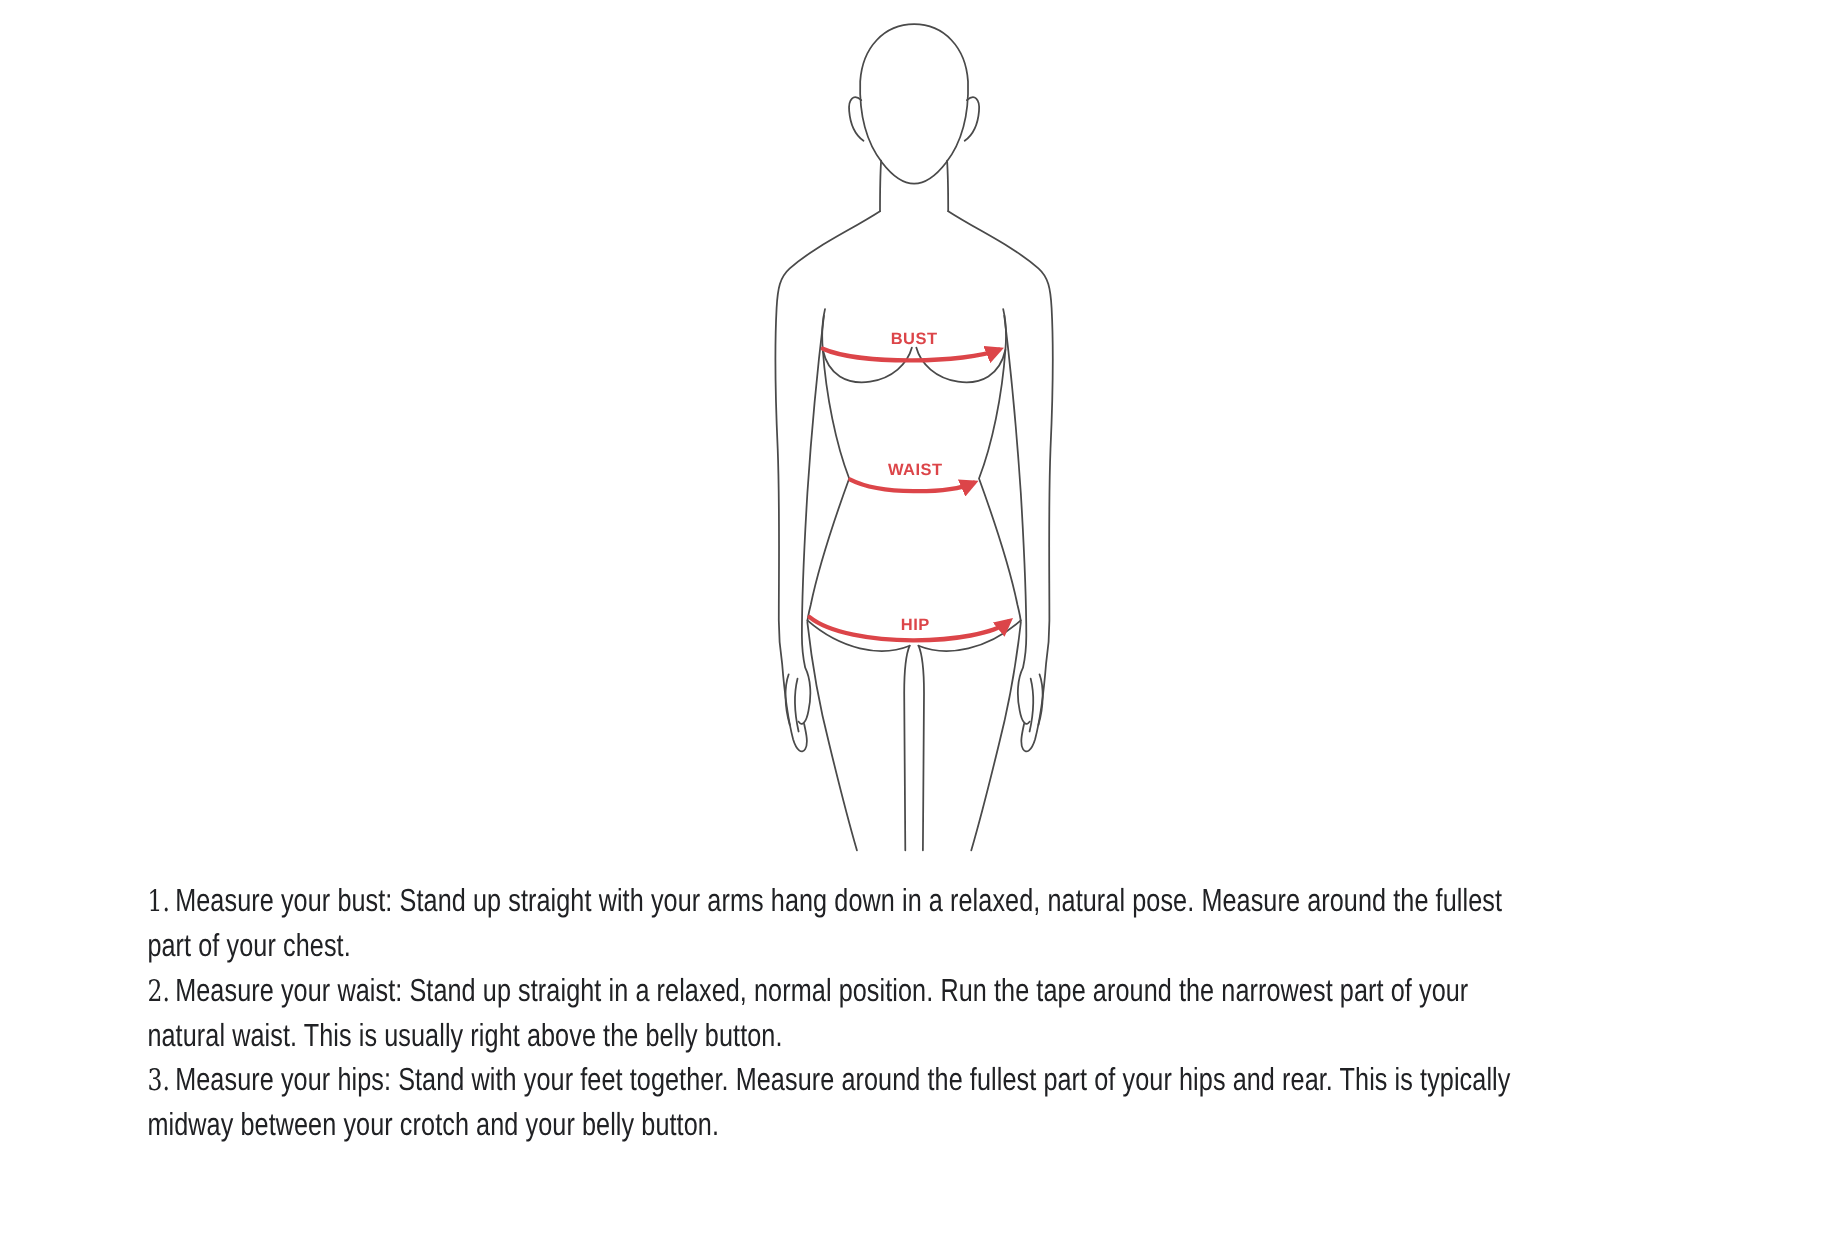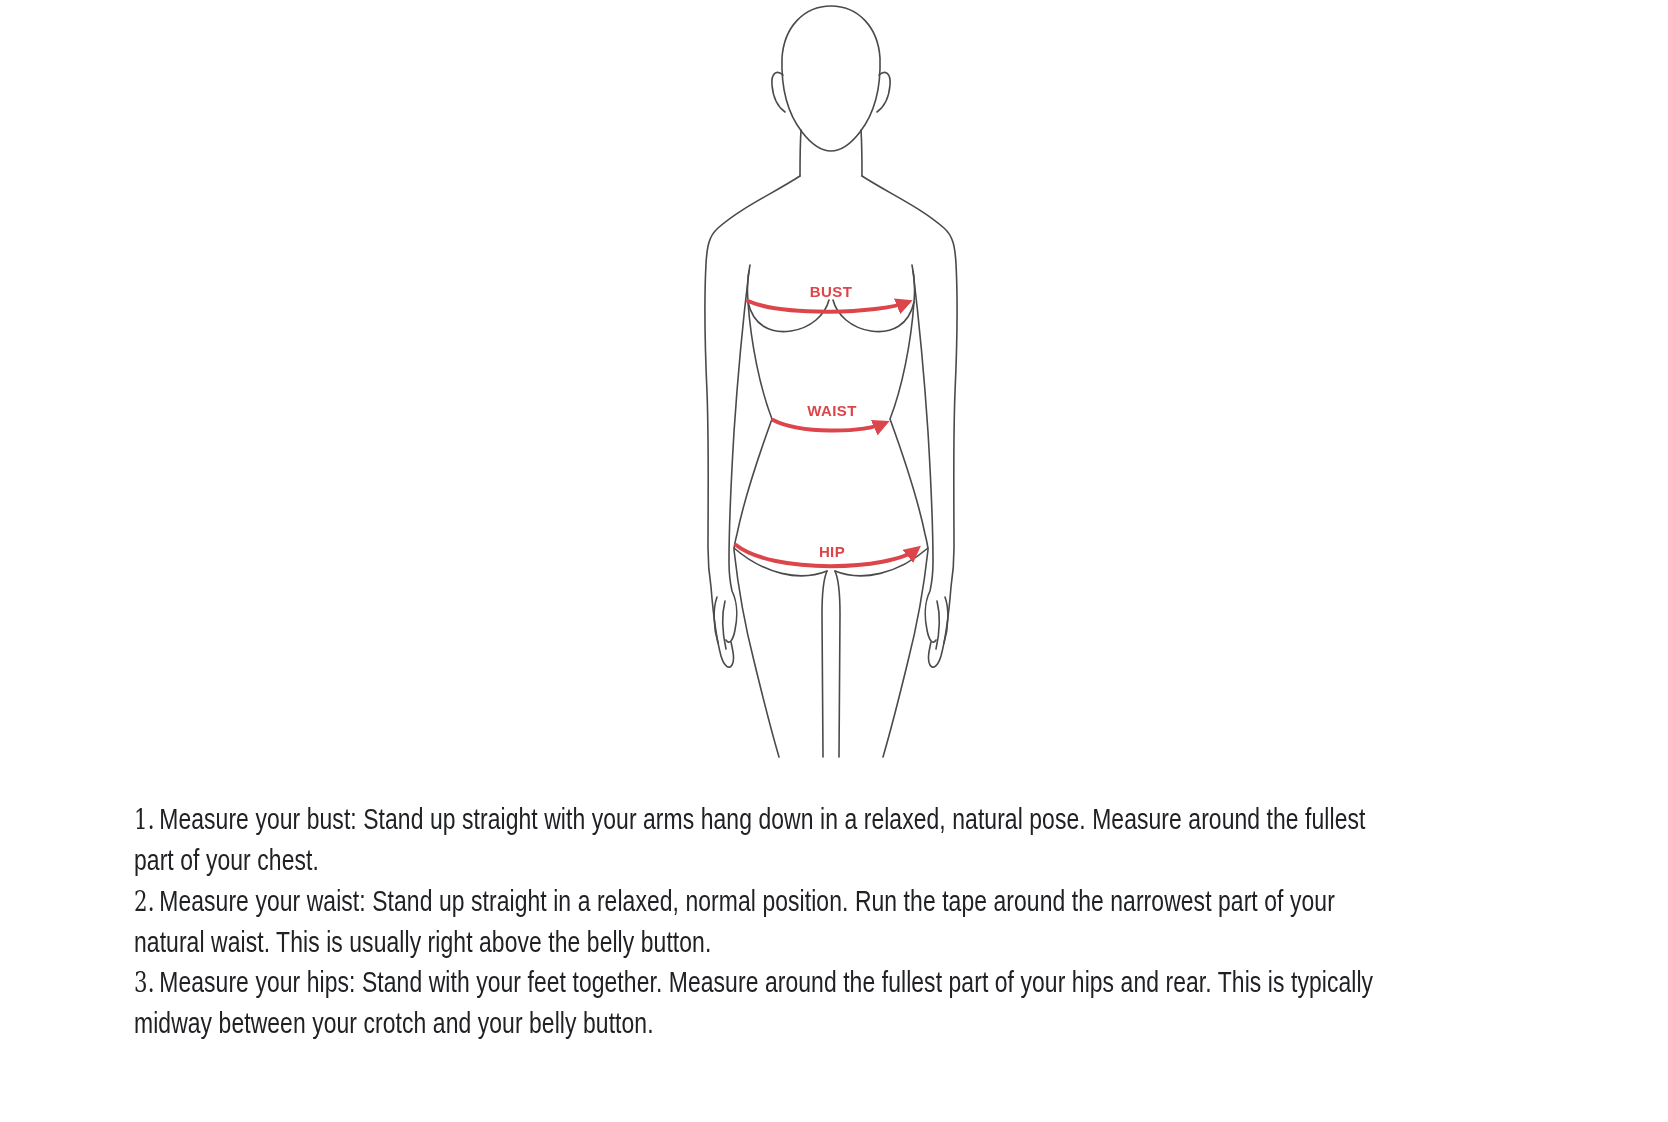--- a/index.html
+++ b/index.html
@@ -6,21 +6,21 @@
   html, body {
     width: 1668px; height: 1122px;
     background: #ffffff;
     overflow: hidden;
     font-family: "Liberation Sans", sans-serif;
   }
   .canvas { position: relative; width: 1668px; height: 1122px; background: #ffffff; }
 
   .figure-wrap {
     position: absolute;
-    left: 650px; top: 0;
+    left: 650px; top: 16px;
     width: 360px; height: 760px;
   }
   .figure-wrap svg { display: block; width: 100%; height: 100%; }
 
   .measure-label {
     font-family: "Liberation Sans", sans-serif;
     font-weight: bold;
     font-size: 15px;
     letter-spacing: 0.4px;
   }

